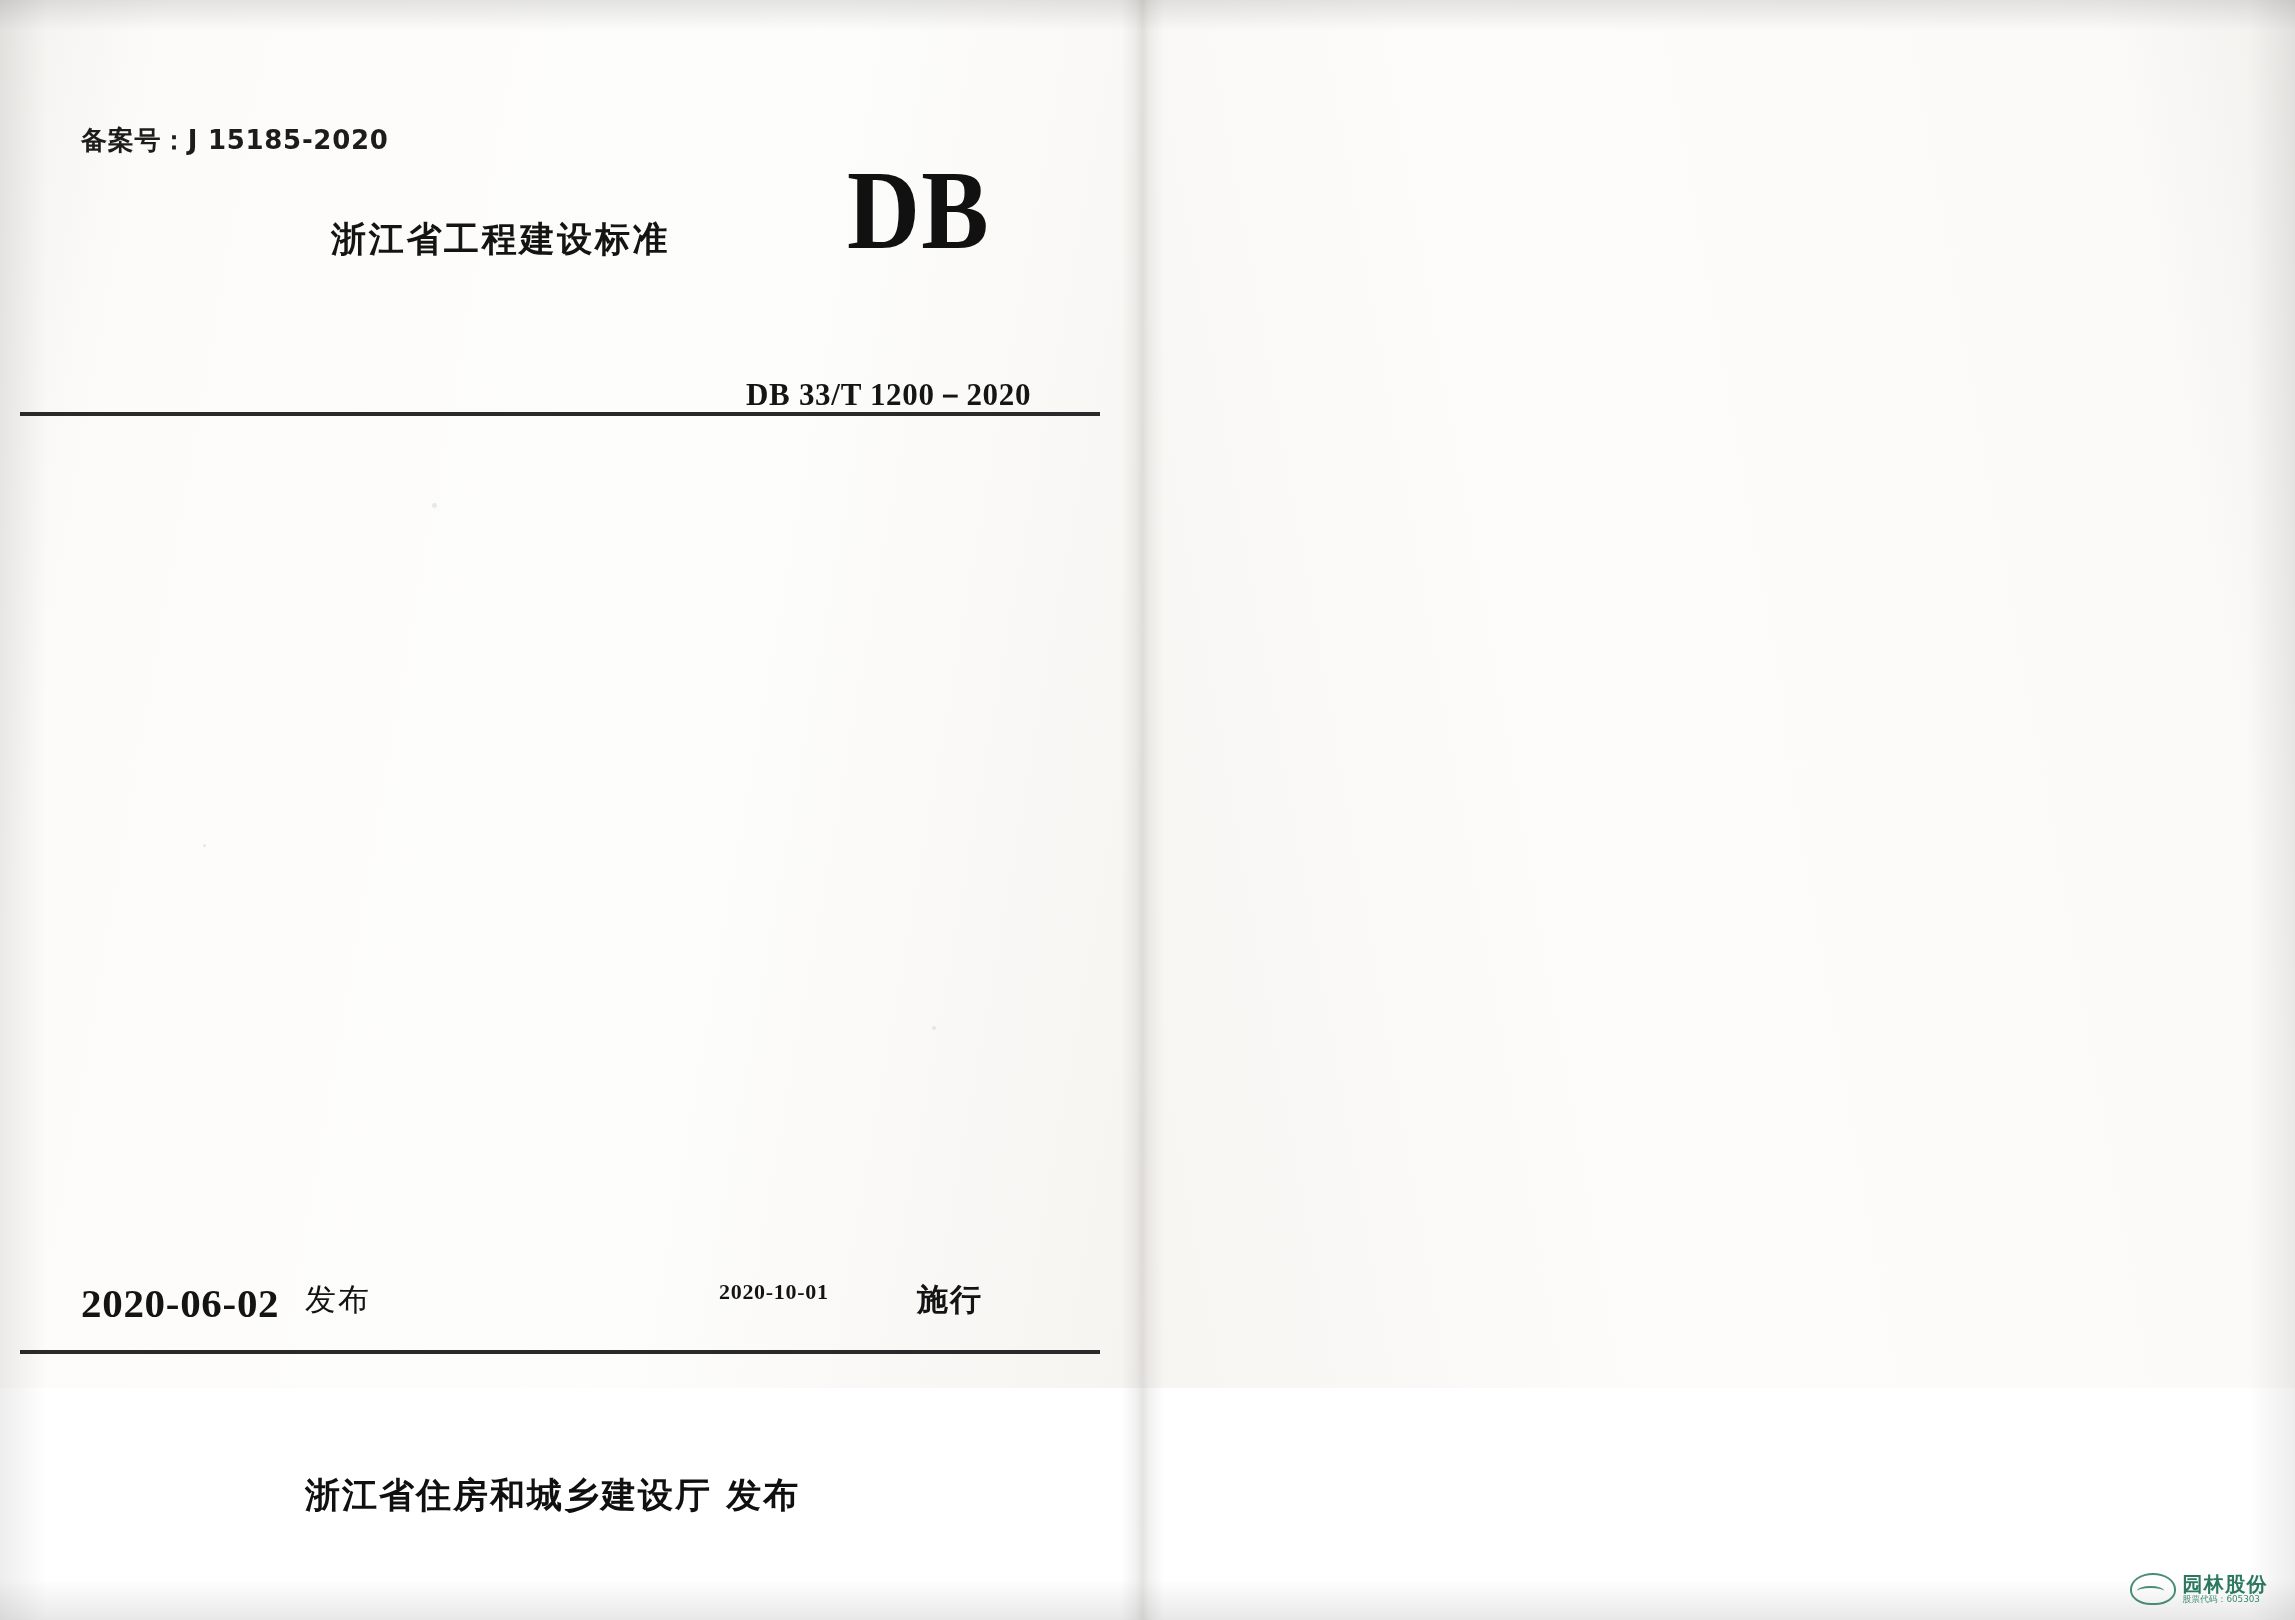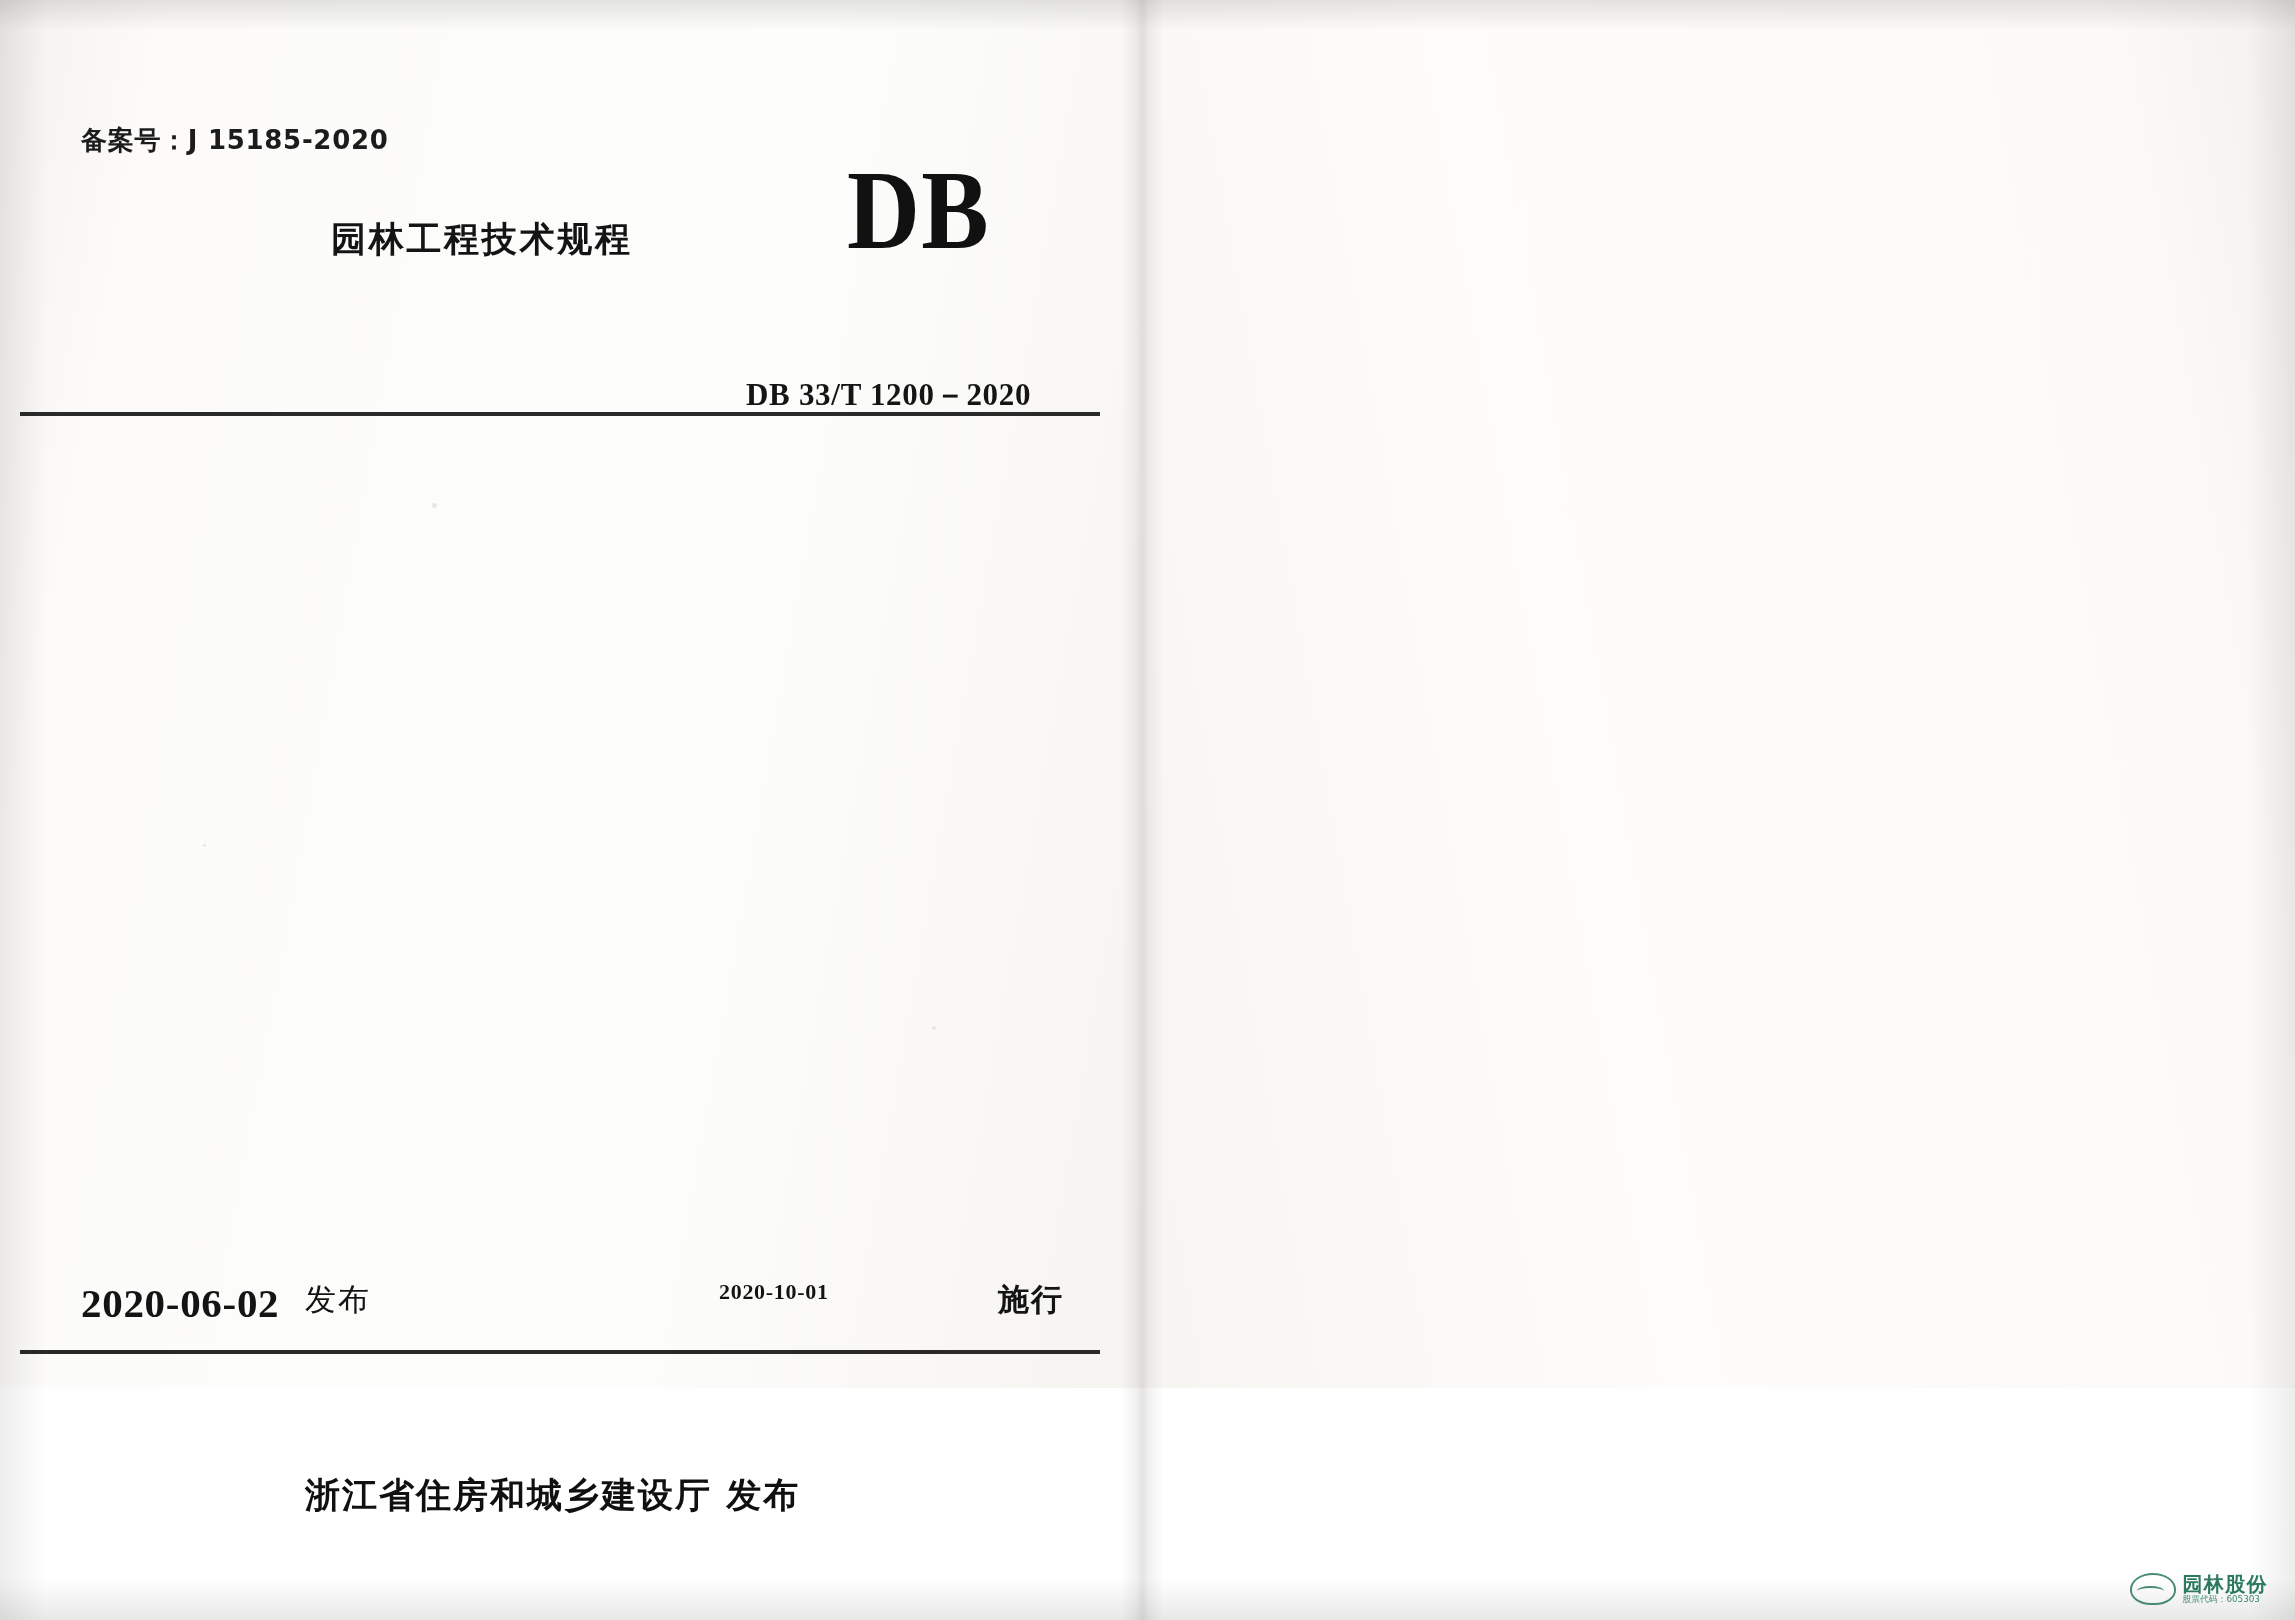--- a/index.html
+++ b/index.html
@@ -144,21 +144,21 @@
     color: #141414;
   }
   #effective-date {
     left: 719px; top: 1279px;
     font-size: 22px;
     font-weight: 700;
     letter-spacing: 0.7px;
     color: #141414;
   }
   #effective-label {
-    left: 998px; top: 1279px;
+    left: 917px; top: 1279px;
     font-size: 31px;
     font-weight: 700;
     letter-spacing: 2px;
     color: #141414;
   }
   #issuer {
     left: 305px; top: 1472px;
     font-size: 35px;
     font-weight: 800;
     letter-spacing: 2px;
@@ -212,21 +212,21 @@
     border-radius: 50%;
     background: rgba(60,55,50,0.10);
     pointer-events: none;
   }
 </style>
 </head>
 <body>
 
 <div class="scan scan-left">
   <div class="abs cn" id="record-no">备案号：J 15185-2020</div>
-  <div class="abs cn" id="cover-standard-org">园林工程技术规程</div>
+  <div class="abs cn" id="cover-standard-org">浙江省工程建设标准</div>
   <div class="abs" id="db-logo">DB</div>
   <div class="abs serif" id="cover-code">DB 33/T 1200－2020</div>
 
   <div class="rule" id="rule-top"></div>
 
 
   <div class="abs serif" id="publish-date">2020-06-02</div>
   <div class="abs cn" id="publish-label">发布</div>
   <div class="abs serif" id="effective-date">2020-10-01</div>
   <div class="abs cn" id="effective-label">施行</div>

